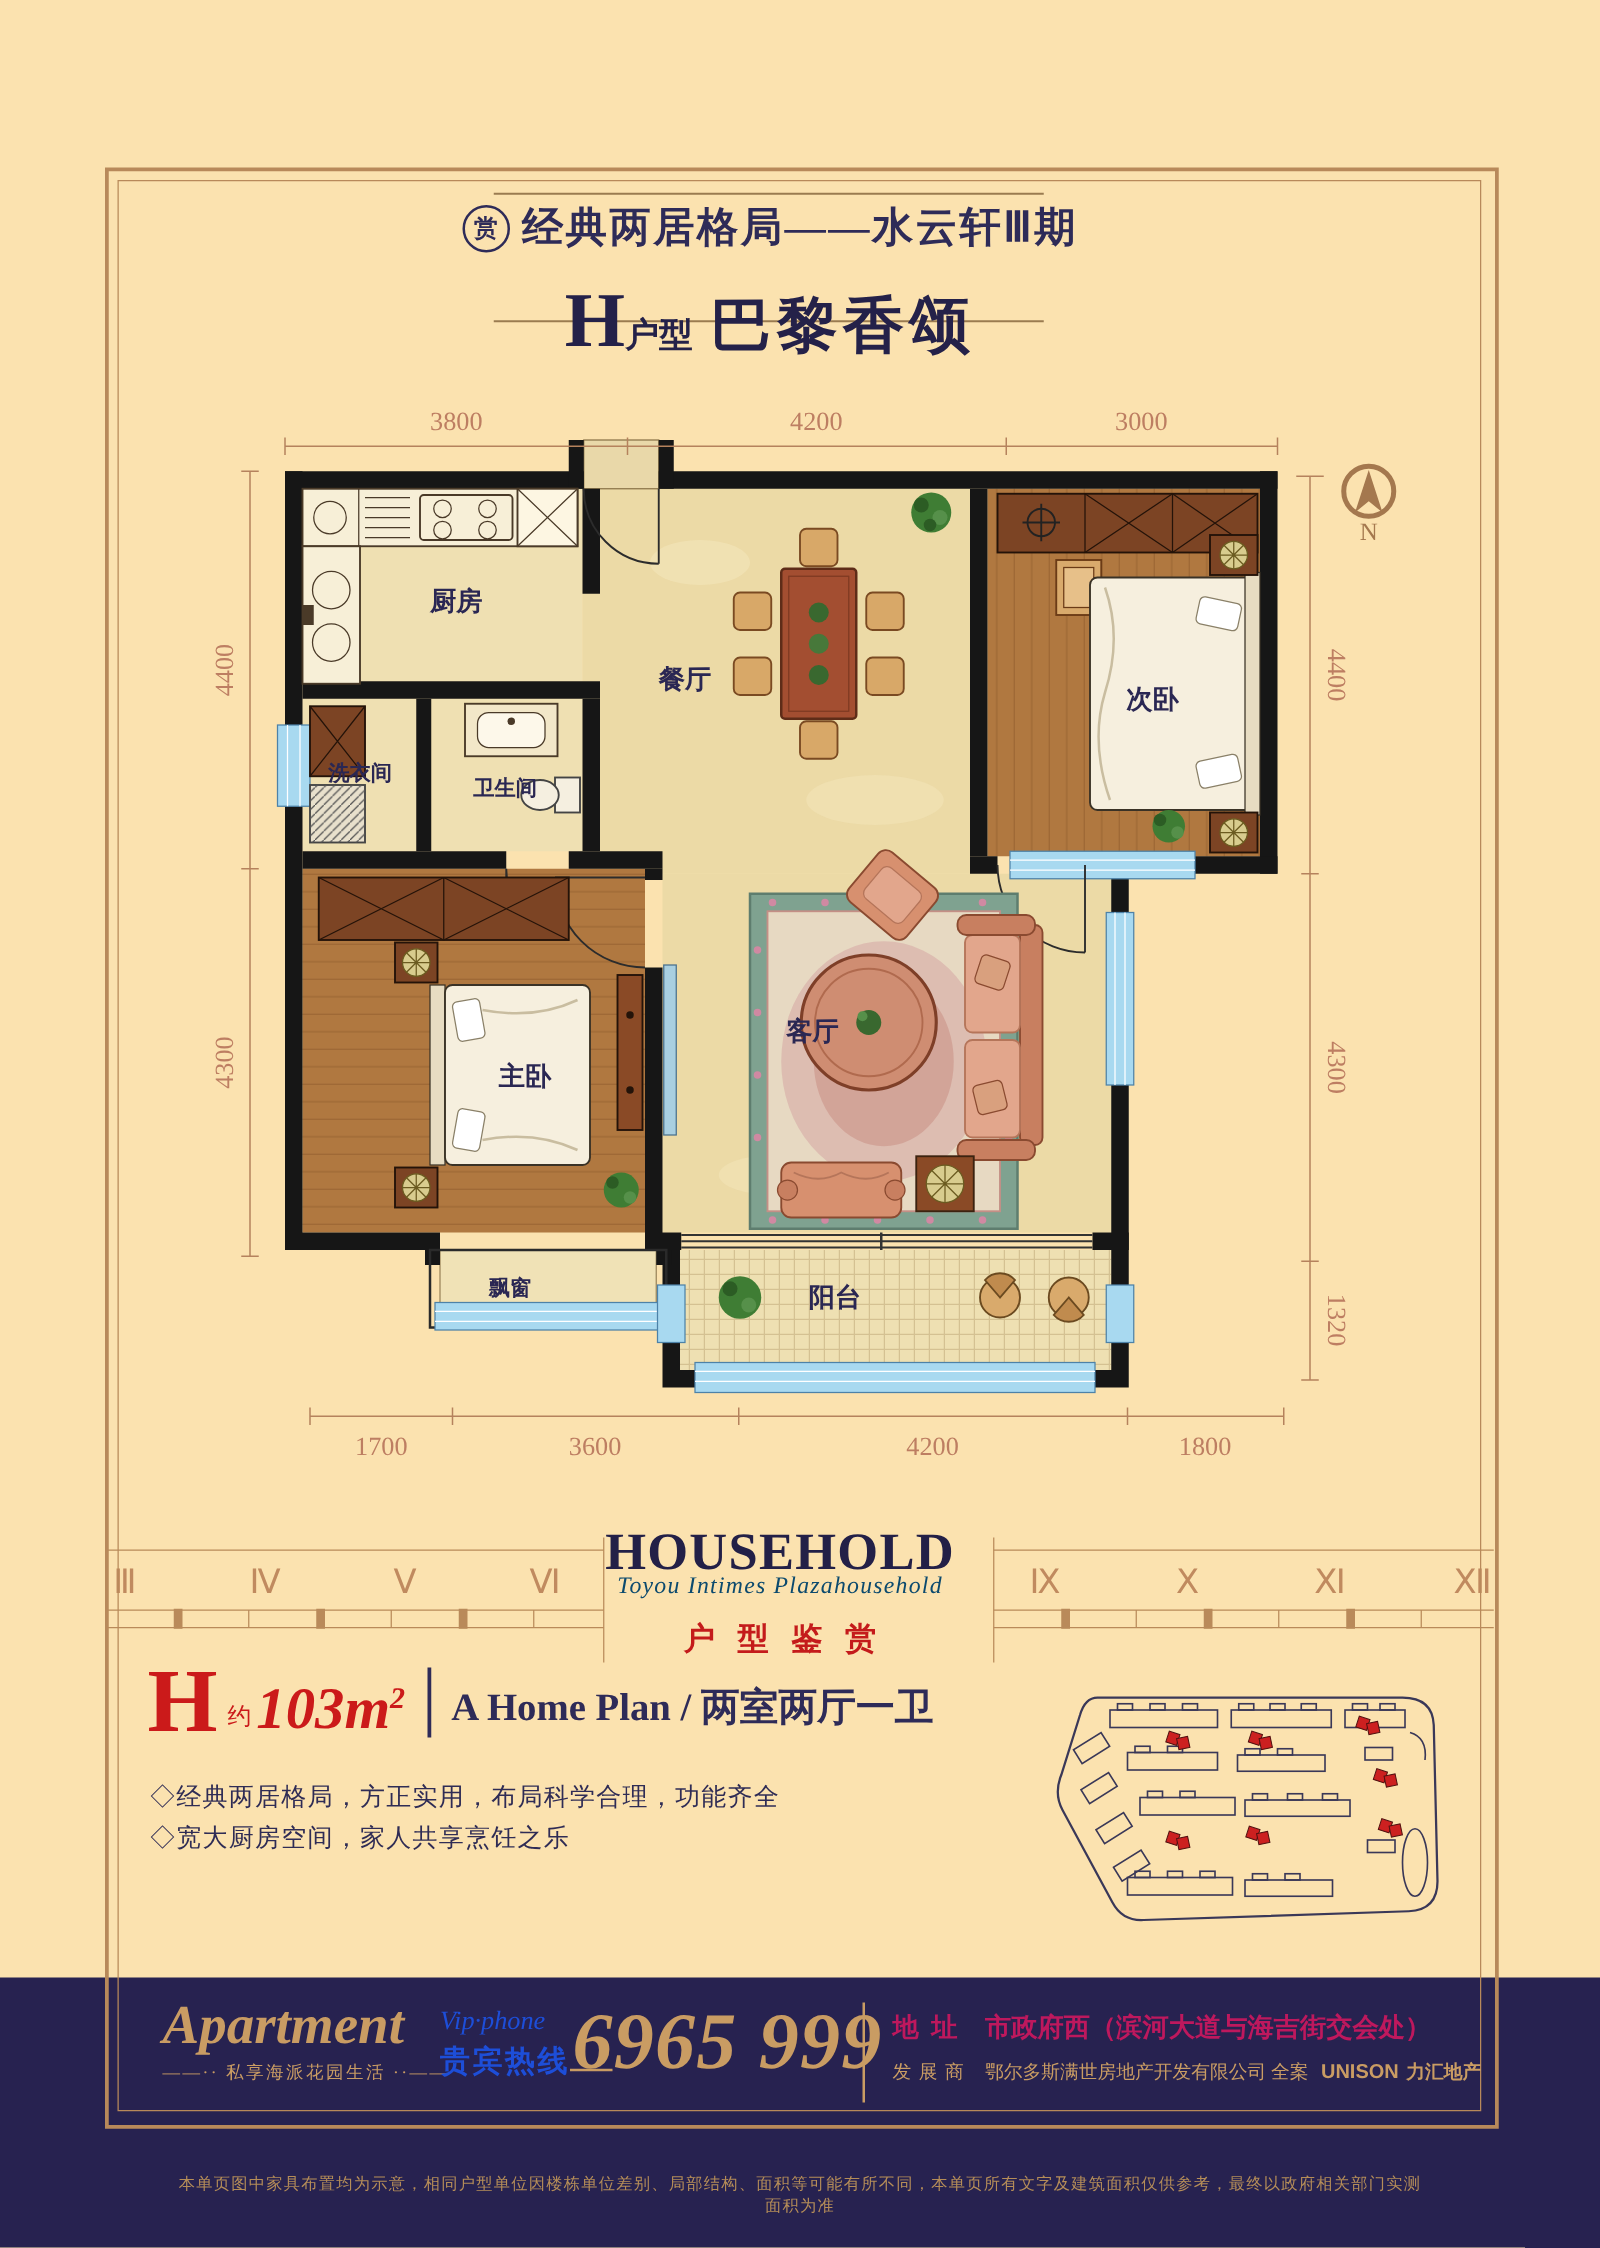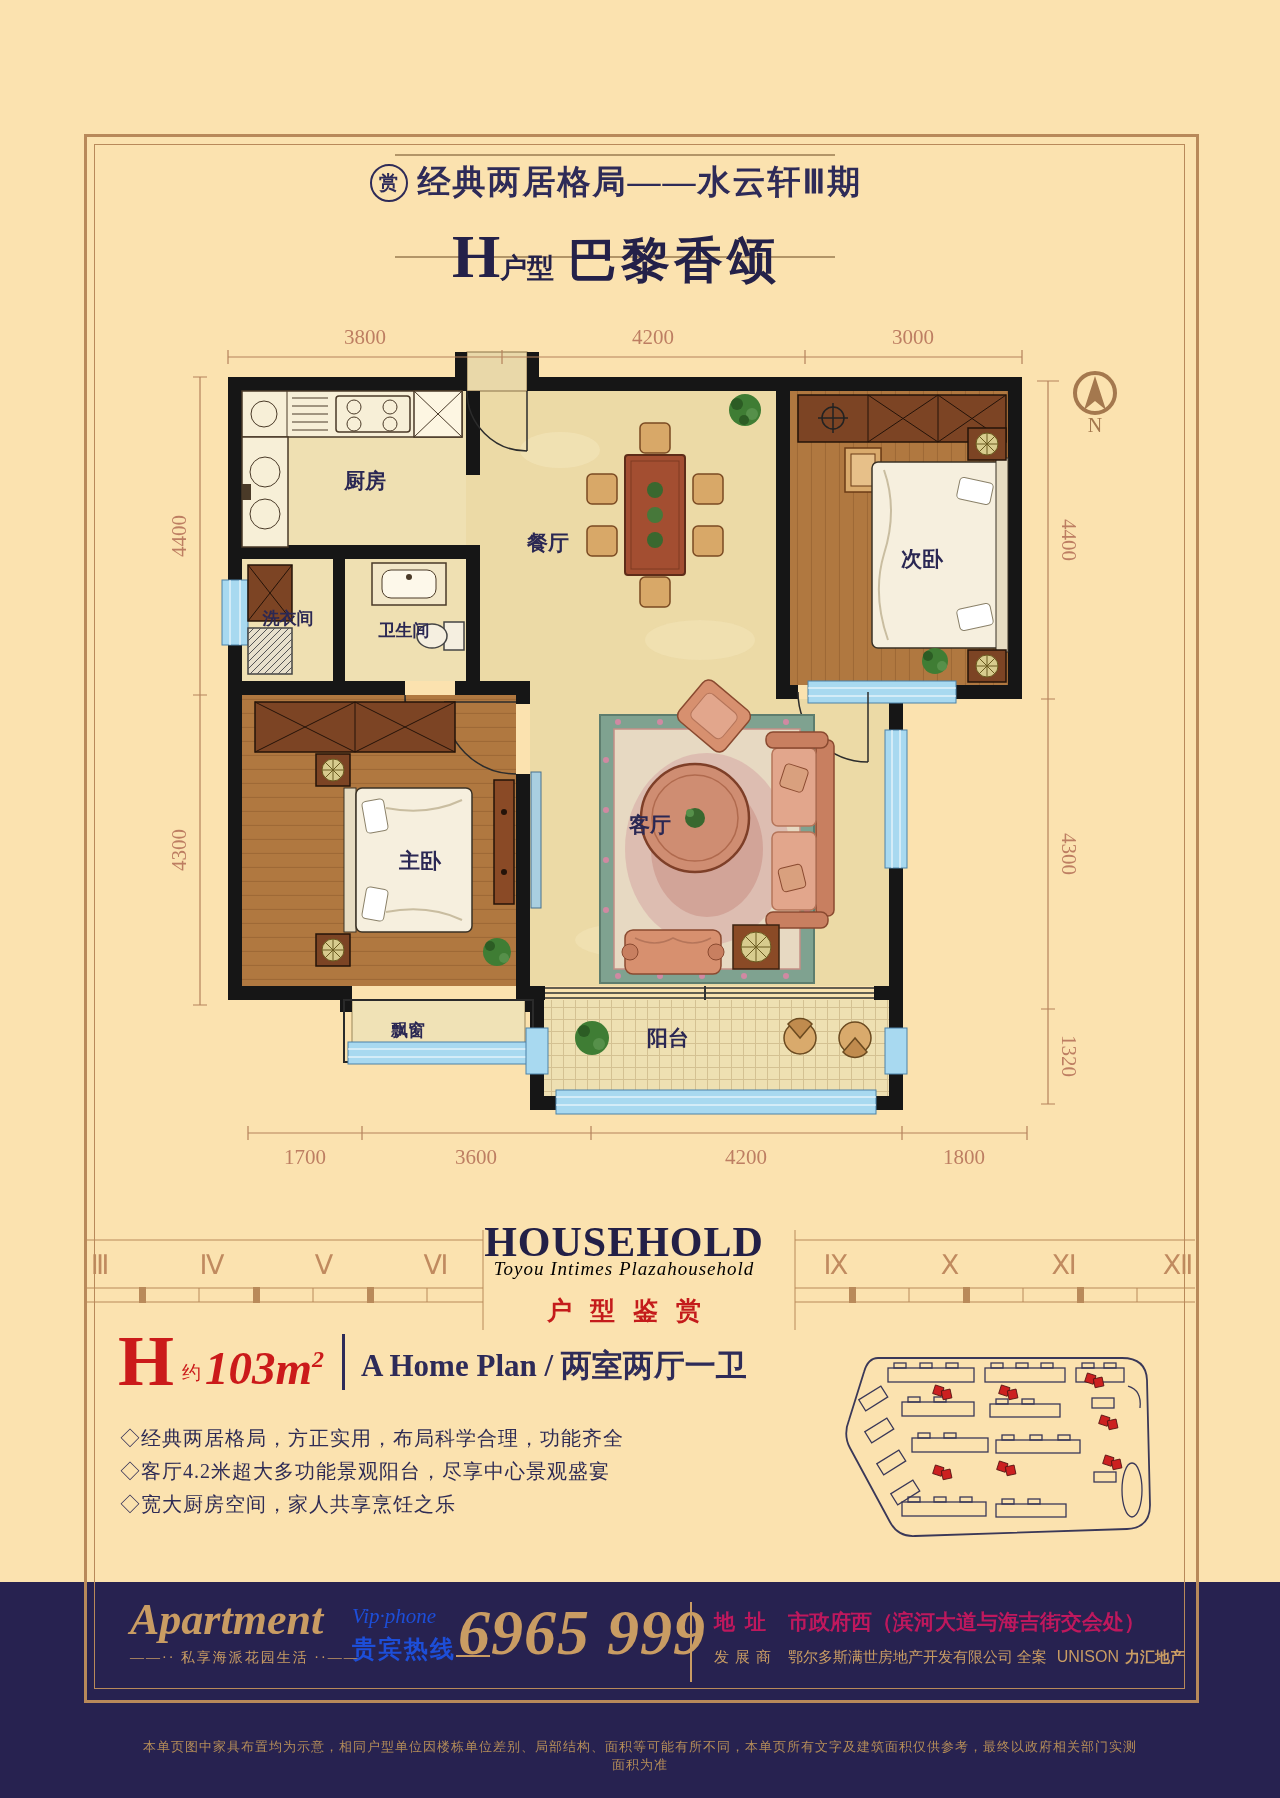--- a/index.html
+++ b/index.html
@@ -14,21 +14,21 @@
   .header-line1{font-size:33px;font-weight:bold;letter-spacing:2px;display:flex;align-items:center;justify-content:center;gap:10px;}
   .badge{display:inline-flex;width:34px;height:34px;border:2px solid #2e2b58;border-radius:50%;
          align-items:center;justify-content:center;font-size:19px;font-weight:bold;letter-spacing:0;}
   .header-title{margin-top:6px;display:flex;align-items:baseline;justify-content:center;color:#242149;}
   .header-title .big-h{font-size:62px;font-weight:bold;line-height:60px;}
   .header-title .ht{font-size:27px;font-weight:bold;margin:0 14px 0 0;}
   .header-title .hname{font-size:49px;font-weight:900;letter-spacing:4px;font-family:"Liberation Sans",sans-serif;margin-top:17px;}
   
   .brand{position:absolute;left:484px;top:1220px;width:280px;text-align:center;}
   .brand .household{font-size:42px;letter-spacing:1px;color:#232047;font-weight:bold;line-height:44px;}
-  .brand .script{font-style:italic;font-size:19px;color:#000000;margin-top:-6px;letter-spacing:1px;text-align:center;}
+  .brand .script{font-style:italic;font-size:19px;color:#0c4a6e;margin-top:-6px;letter-spacing:1px;text-align:center;}
   .brand .red{color:#c41b1b;font-size:25px;font-weight:bold;letter-spacing:18px;margin-top:14px;text-indent:18px;}
   
   .spec{position:absolute;left:118px;top:1332px;display:flex;align-items:flex-end;color:#cb1a1a;}
   .spec .h{font-size:72px;line-height:58px;font-weight:bold;}
   .spec .approx{font-size:19px;margin:0 4px 4px 8px;color:#cb1a1a;}
   .spec .area{font-size:47px;font-style:italic;font-weight:bold;line-height:44px;}
   .spec .area sup{font-size:24px;}
   .spec .divider{width:3px;height:56px;background:#2e2b58;margin:0 16px 0 18px;}
   .spec .subtitle{font-size:31px;color:#2e2b58;font-weight:bold;line-height:48px;}
   .bullets{position:absolute;left:120px;top:1422px;color:#2f2c55;font-size:20px;line-height:33px;letter-spacing:1px;}
@@ -44,21 +44,21 @@
   .vip .hl{font-size:24px;font-weight:bold;margin-top:4px;letter-spacing:2px;}
   .vip .us{display:inline-block;width:34px;border-bottom:2px solid #c99c63;}
   .phone{position:absolute;left:458px;top:1596px;color:#c99c63;font-size:64px;font-style:italic;font-weight:bold;letter-spacing:1px;}
   .f-div{position:absolute;left:690px;top:1602px;width:2px;height:80px;background:#c99c63;}
   .addr-row1{position:absolute;left:714px;top:1608px;display:flex;align-items:center;color:#be185d;}
   .addr-row1 .lab{font-size:21px;font-weight:bold;letter-spacing:10px;width:74px;}
   .addr-row1 .val{font-size:21px;font-weight:bold;letter-spacing:0px;}
   .addr-row2{position:absolute;left:714px;top:1648px;display:flex;align-items:baseline;color:#c99c63;}
   .addr-row2 .lab{font-size:15px;letter-spacing:6px;width:74px;}
   .addr-row2 .val{font-size:15px;}
-  .addr-row2 .brandname{font-family:"Liberation Sans",sans-serif;font-weight:normal;font-size:16px;margin-left:10px;}
+  .addr-row2 .brandname{font-family:"Liberation Sans",sans-serif;font-weight:bold;font-size:16px;margin-left:10px;}
   .addr-row2 .brand2{font-size:15px;font-weight:bold;margin-left:6px;}
   .disclaimer{position:absolute;left:140px;top:1738px;width:1000px;text-align:center;color:#b58d58;font-size:13px;letter-spacing:1px;}
   svg text{font-family:"Liberation Serif",serif;}
   .dimtext{fill:#bd7e62;font-size:21px;}
   .roomlabel{fill:#2a2753;font-size:21px;font-weight:bold;font-family:"Liberation Sans",sans-serif;}
   .roman{fill:#c08a5f;font-size:27px;}
 </style>
 </head>
 <body>
 
@@ -495,21 +495,20 @@
 <div class="spec">
   <span class="h">H</span>
   <span class="approx">约</span>
   <span class="area"><span>103m</span><sup>2</sup></span>
   <span class="divider"></span>
   <span class="subtitle">A Home Plan / 两室两厅一卫</span>
 </div>
 
 <div class="bullets">
   <div>◇经典两居格局，方正实用，布局科学合理，功能齐全</div>
-  <div>◇客厅4.2米超大多功能景观阳台，尽享中心景观盛宴</div>
   <div>◇宽大厨房空间，家人共享烹饪之乐</div>
 </div>
 
 <div class="apartment">
   <div class="script-big">Apartment</div>
   <div class="tagline">——·· 私享海派花园生活 ··——</div>
 </div>
 <div class="vip">
   <div class="vl">Vip·phone</div>
   <div class="hl"><span>贵宾热线</span><span class="us"></span></div>

